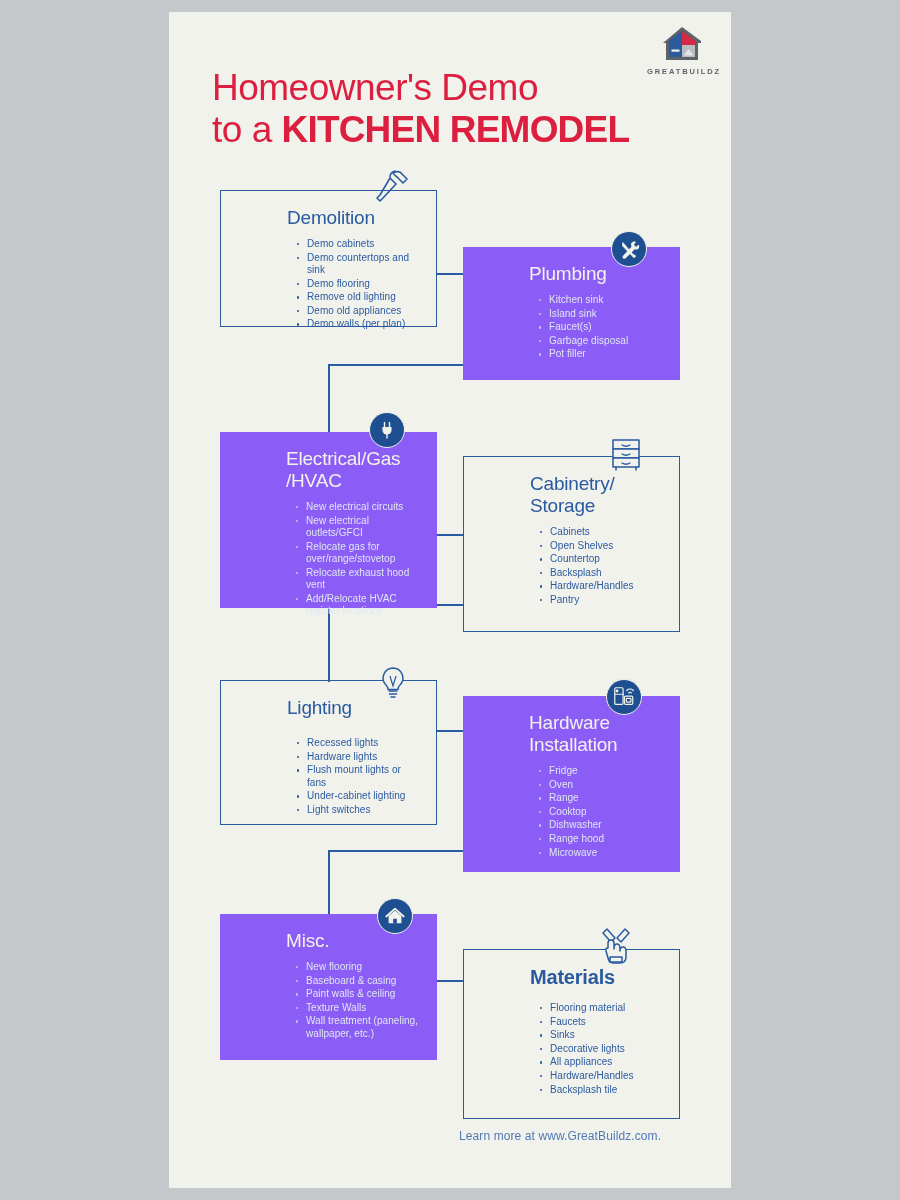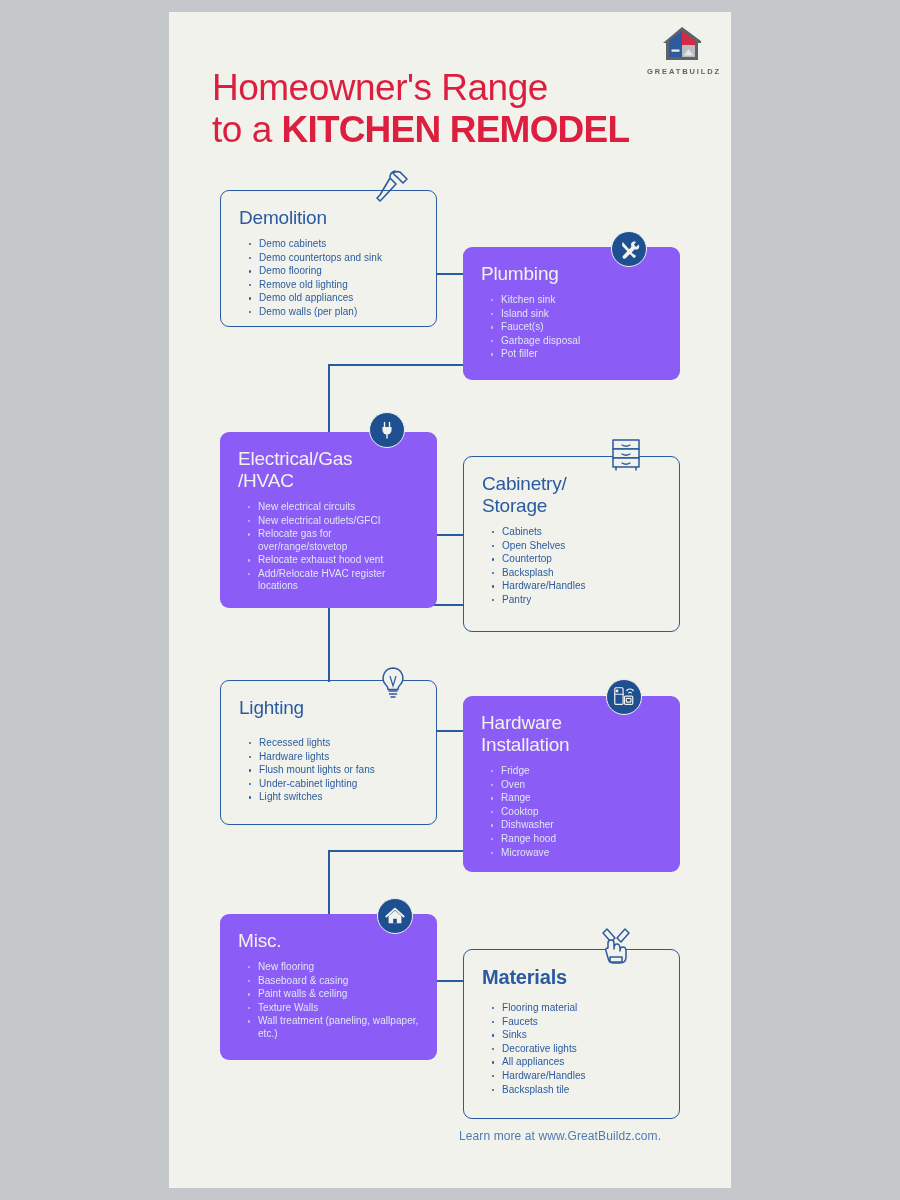--- a/index.html
+++ b/index.html
@@ -26,21 +26,21 @@
   .title-l1{
     font-size:37px;color:#dc1f3f;font-weight:400;letter-spacing:-0.5px;
     line-height:42px;font-family:"Liberation Sans",sans-serif;
   }
   .title-l2{
     font-size:37px;color:#dc1f3f;line-height:42px;letter-spacing:-0.5px;
     font-family:"Liberation Sans",sans-serif;
   }
   .title-l2 .bold{font-weight:700;letter-spacing:-0.8px;}
   
-  .box{position:absolute;border-radius:9px;box-sizing:border-box;}
+  .box{position:absolute;border-radius:0;box-sizing:border-box;padding-left:48px;}
   .box.outline{border:1.6px solid #2a5aa0;background:transparent;}
   .box.filled{background:#8b5cf6;}
   .box-title{
     font-size:19px;font-weight:400;line-height:22px;letter-spacing:-0.2px;
     font-family:"Liberation Sans",sans-serif;
   }
   .box.outline .box-title{color:#2a5aa0;}
   .box.filled .box-title{color:#f2f2ec;}
   .box-title.heavy{font-weight:700;font-size:20px;}
   ul.items{margin:9px 0 0 0;padding:0 0 0 20px;list-style:none;}
@@ -86,21 +86,21 @@
       <path d="M9 16.5 L22 7 L22 21 L9 21 Z" fill="#2e5b9e"></path>
       <rect x="9" y="21" width="13" height="12" fill="#2e5b9e"></rect>
       <rect x="22" y="21" width="13" height="12" fill="#b9bdc0"></rect>
       <rect x="11.5" y="25.5" width="8" height="2.2" fill="#f2f2ec"></rect>
       <path d="M23.5 31.5 L28.5 25 L33.5 31.5 Z" fill="#e3e5e6"></path>
     </svg>
     <div class="logo-word">GREATBUILDZ</div>
   </div>
 
   <div class="title-block">
-    <div class="title-l1">Homeowner's Range</div>
+    <div class="title-l1">Homeowner's Demo</div>
     <div class="title-l2"><span>to a </span><span class="bold">KITCHEN REMODEL</span></div>
   </div>
 
   <div class="conn h" style="left:268px;top:261px;width:26px;"></div>
 
   <div class="conn h" style="left:159px;top:352px;width:135px;"></div>
   <div class="conn v" style="left:159px;top:352px;height:70px;"></div>
 
   <div class="conn h" style="left:268px;top:522px;width:26px;"></div>
 

